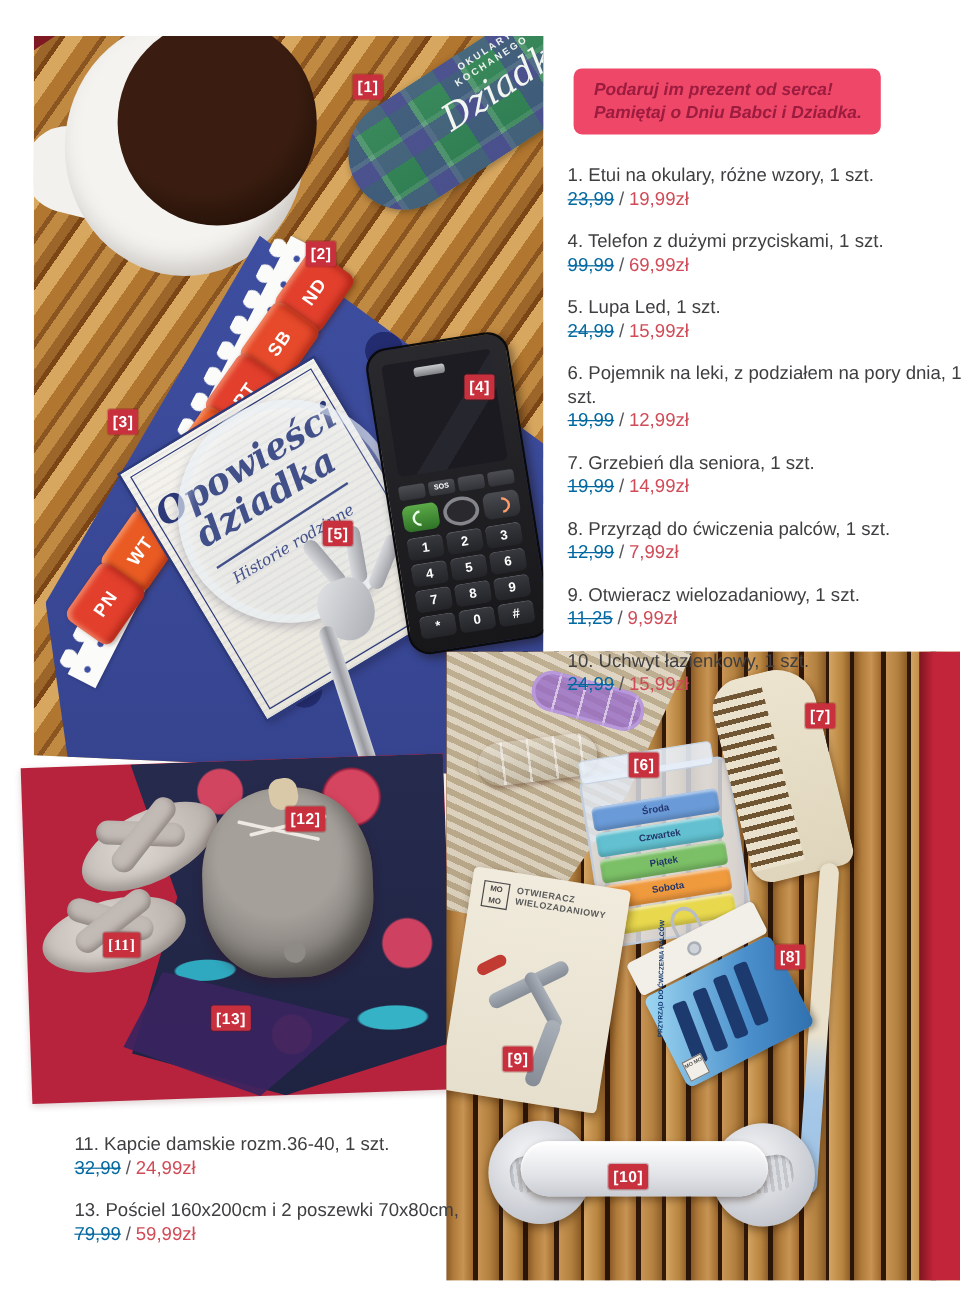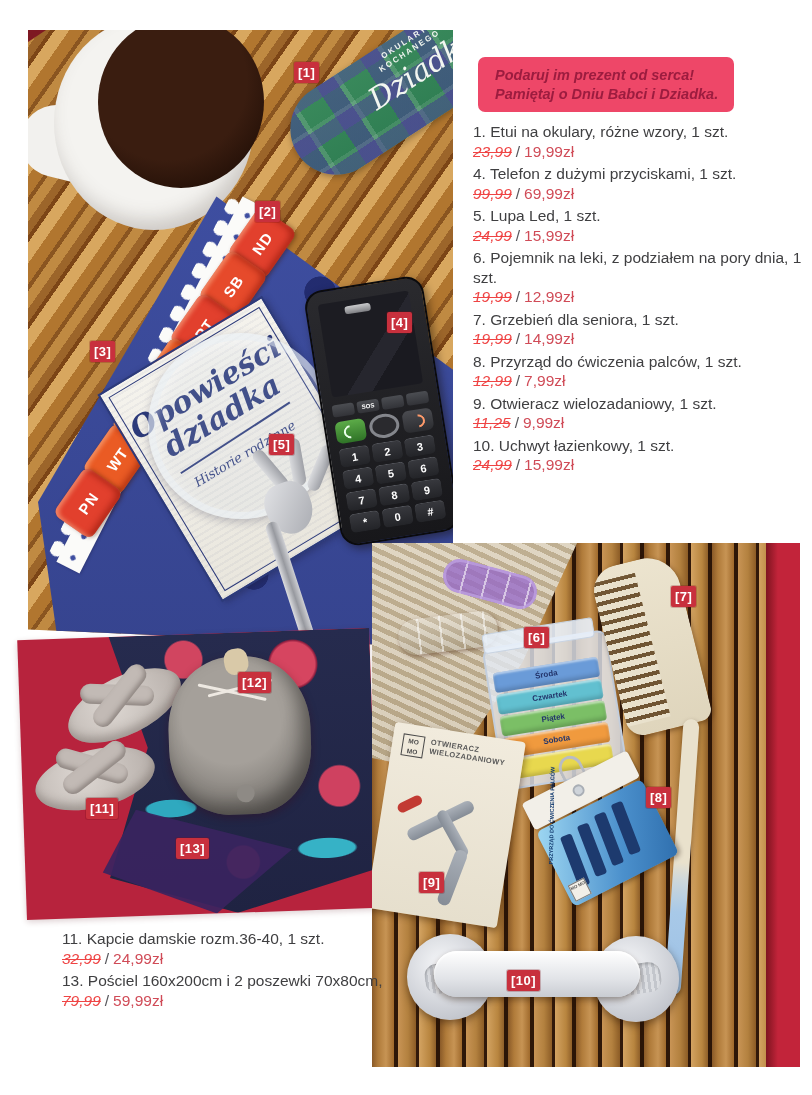--- a/index.html
+++ b/index.html
@@ -16,24 +16,24 @@
   }
   
   .banner{
     left:478px;top:57px;width:256px;height:55px;box-sizing:border-box;
     background:#ee4768;border-radius:7px;padding:9px 0 0 17px;
   }
   .banner p{margin:0;font-style:italic;font-weight:600;font-size:14.5px;line-height:19px;color:#9c1c3f;}
   
   .plist{left:473px;top:121px;width:336px;list-style:none;margin:0;padding:0;}
   .plist2{left:62px;top:928px;width:370px;list-style:none;margin:0;padding:0;}
-  .pl-item{margin:1px 0 3px 0;}
+  .pl-item{margin:16px 0 3px 0;}
   .pl-name{font-size:15.5px;line-height:19.5px;color:#3f3f41;}
   .pl-price{font-size:15.5px;line-height:19.5px;color:#3f3f41;}
-  .old{text-decoration:line-through;color:#ef4444;font-style:italic;}
+  .old{text-decoration:line-through;color:#0369a1;}
   .sep{margin:0 4px;color:#55555a;}
   .new{color:#d04b57;text-align:center;}
   
   .p1{
     left:28px;top:30px;width:425px;height:618px;overflow:hidden;
     clip-path:polygon(0 0,100% 0,100% 100%,0 97%);
     background:repeating-linear-gradient(125deg,
       #c08a42 0 10px,#9c652a 10px 18px,#7c4516 18px 22px,
       #d8a75f 22px 34px,#b1762f 34px 46px,#8a5520 46px 50px);
   }
@@ -460,15 +460,15 @@
 <div class="tag" style="left:294px;top:62px;">[1]</div>
 <div class="tag" style="left:255px;top:201px;">[2]</div>
 <div class="tag" style="left:90px;top:341px;">[3]</div>
 <div class="tag" style="left:387px;top:312px;">[4]</div>
 <div class="tag" style="left:269px;top:434px;">[5]</div>
 <div class="tag" style="left:524px;top:627px;">[6]</div>
 <div class="tag" style="left:671px;top:586px;">[7]</div>
 <div class="tag" style="left:646px;top:787px;">[8]</div>
 <div class="tag" style="left:419px;top:872px;">[9]</div>
 <div class="tag" style="left:507px;top:970px;">[10]</div>
-<div class="tag" style="left:86px;top:798px;">[11]</div>
+<div class="tag" style="left:86px;top:777px;font-family:Liberation Serif, serif;">[11]</div>
 <div class="tag" style="left:238px;top:672px;">[12]</div>
 <div class="tag" style="left:176px;top:838px;">[13]</div>
 
 </body></html>

